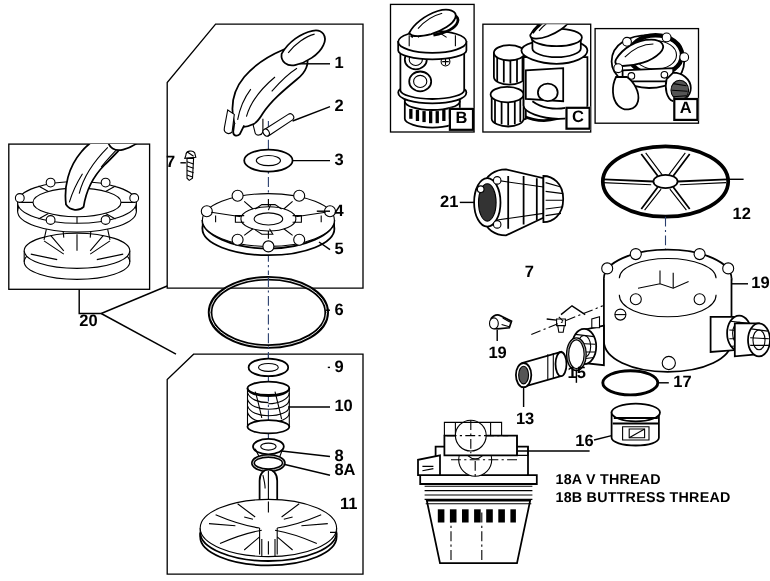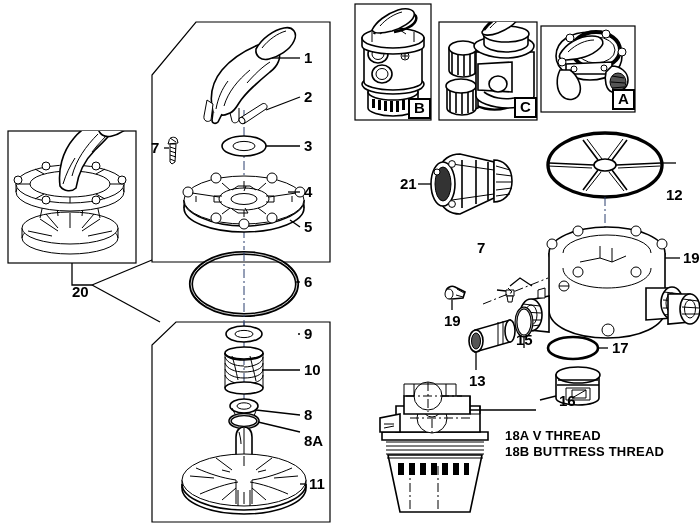--- a/index.html
+++ b/index.html
@@ -581,29 +581,29 @@
 
   <div class="callout cal-lg" style="left:304px;top:50px;">1</div>
   <div class="callout cal-lg" style="left:304px;top:89px;">2</div>
   <div class="callout cal-lg" style="left:304px;top:138px;">3</div>
   <div class="callout cal-lg" style="left:304px;top:184px;">4</div>
   <div class="callout cal-lg" style="left:304px;top:219px;">5</div>
   <div class="callout cal-lg" style="left:304px;top:274px;">6</div>
   <div class="callout cal-lg" style="left:151px;top:140px;">7</div>
   <div class="callout cal-lg" style="left:477px;top:240px;">7</div>
   <div class="callout cal-lg" style="left:304px;top:407px;">8</div>
-  <div class="callout cal-lg" style="left:304px;top:433px;">8A</div>
+  <div class="callout cal-lg" style="left:304px;top:420px;">8A</div>
   <div class="callout cal-lg" style="left:304px;top:326px;">9</div>
   <div class="callout cal-lg" style="left:304px;top:362px;text-align:center;">10</div>
-  <div class="callout cal-lg" style="left:309px;top:476px;">11</div>
+  <div class="callout cal-lg" style="left:309px;top:451px;">11</div>
   <div class="callout cal-lg" style="left:666px;top:155px;margin-top:32px;">12</div>
   <div class="callout cal-lg" style="left:444px;top:313px;">19</div>
   <div class="callout cal-lg" style="left:469px;top:373px;">13</div>
   <div class="callout cal-lg" style="left:516px;top:332px;">15</div>
-  <div class="callout cal-lg" style="left:523px;top:393px;margin-left:36px;">16</div>
+  <div class="callout cal-lg" style="left:523px;top:393px;">16</div>
   <div class="callout cal-lg" style="left:612px;top:340px;text-align:right;">17</div>
   <div class="callout cal-lg" style="left:683px;top:250px;">19</div>
   <div class="callout cal-lg" style="left:72px;top:284px;">20</div>
   <div class="callout cal-lg" style="left:400px;top:176px;text-align:right;">21</div>
 
   <div class="panel-letter" style="left:408px;top:98px;">B</div>
   <div class="panel-letter" style="left:514px;top:97px;">C</div>
   <div class="panel-letter" style="left:612px;top:89px;">A</div>
 
   <div class="threadnote" style="left:505px;top:428px;">18A V THREAD</div>

